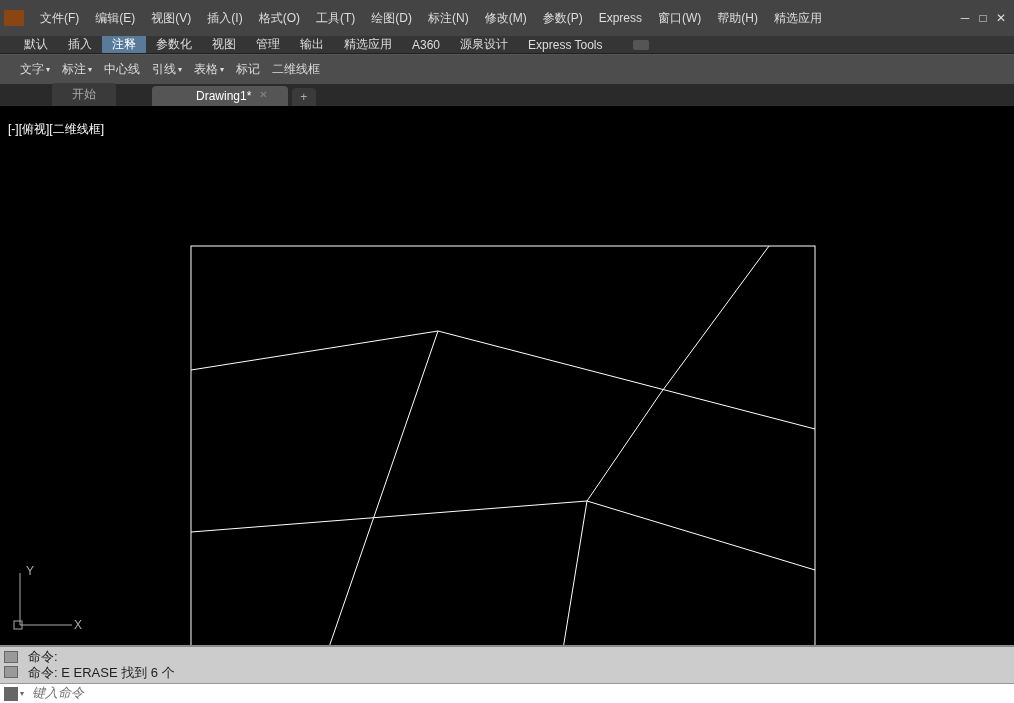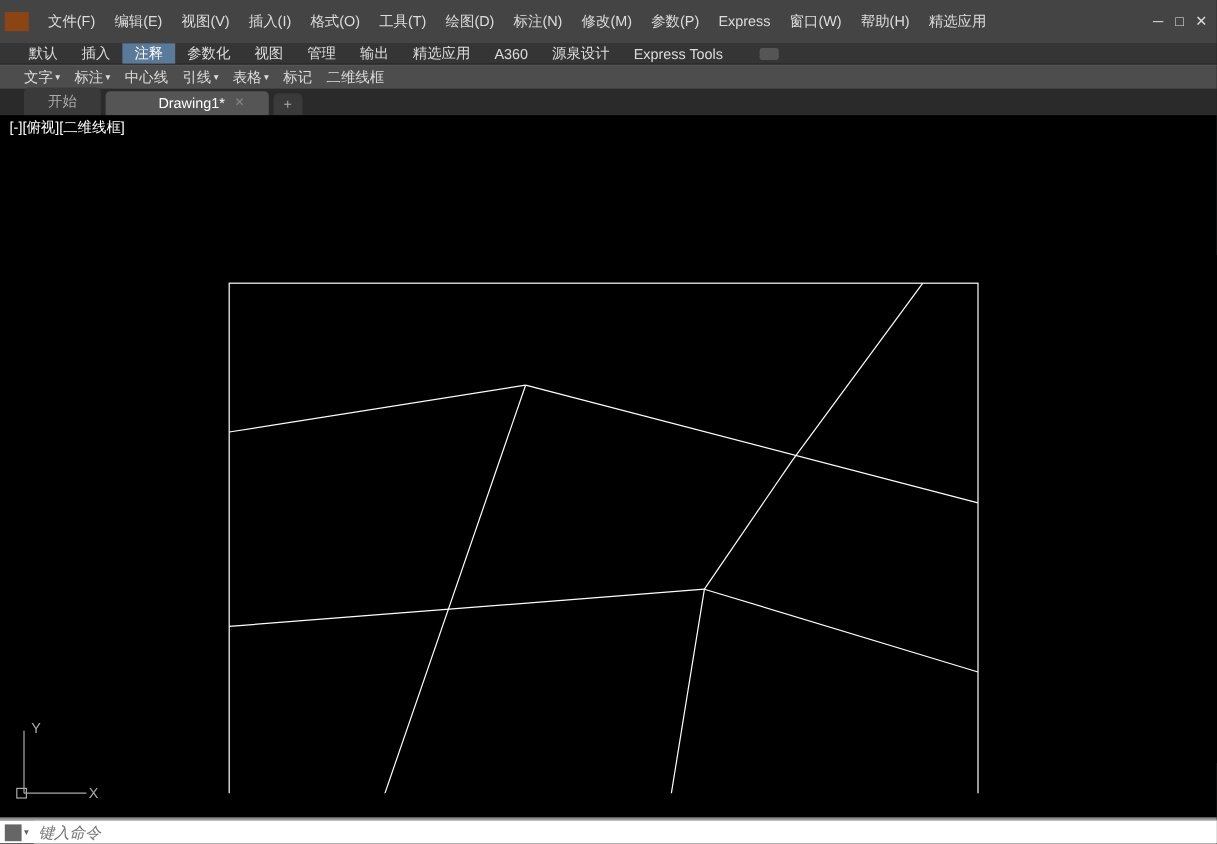--- a/index.html
+++ b/index.html
@@ -12,48 +12,48 @@
     .window-controls { position: absolute; right: 6px; display: flex; gap: 4px; }
     .window-controls span { width: 14px; height: 14px; display: inline-flex; align-items: center; justify-content: center; cursor: pointer; font-size: 12px; }
     
     
     .ribbon-tabs { height: 18px; background: #353535; display: flex; align-items: center; padding-left: 14px; font-size: 12px; color: #ddd; border-bottom: 1px solid #222; }
     .ribbon-tab { padding: 0 10px; cursor: pointer; height: 100%; display: flex; align-items: center; }
     .ribbon-tab.active { background: #5a7a9a; color: #ffffff; }
     .panel-icon { margin-left: 20px; width: 16px; height: 10px; background: #555; border-radius: 2px; }
     
     
-    .ribbon-panel { height: 20px; background: #4d4d4d; display: flex; align-items: center; padding-left: 14px; font-size: 12px; color: #ddd; border-top: 1px solid #555; }
+    .ribbon-panel { height: 30px; background: #4d4d4d; display: flex; align-items: center; padding-left: 14px; font-size: 12px; color: #ddd; border-top: 1px solid #555; }
     .panel-item { padding: 0 6px; display: flex; align-items: center; gap: 2px; cursor: pointer; }
     .panel-item .arrow { font-size: 8px; }
     
     
     .doc-tabs { height: 22px; background: #2a2a2a; display: flex; align-items: flex-end; padding-left: 20px; gap: 4px; }
-    .doc-tab { padding: 3px 20px; background: #3a3a3a; color: #aaa; font-size: 12px; border-radius: 4px 4px 0 0; cursor: pointer; display: flex; align-items: flex-start; gap: 8px; }
+    .doc-tab { padding: 3px 20px; background: #3a3a3a; color: #aaa; font-size: 12px; border-radius: 4px 4px 0 0; cursor: pointer; display: flex; align-items: flex-start; gap: 8px; margin-left: 32px; }
     .doc-tab.active { background: #555; color: #fff; padding-left: 44px; }
     .close-x { font-size: 10px; color: #888; }
     .plus-tab { width: 24px; height: 18px; background: #3a3a3a; color: #aaa; font-size: 12px; display: flex; align-items: center; justify-content: center; border-radius: 4px 4px 0 0; cursor: pointer; }
     
     
     .drawing-area { flex: 1; background: #000; position: relative; overflow: hidden; }
-    .viewport-label { position: absolute; top: 2px; left: 8px; color: #fff; font-size: 12px; }
+    .viewport-label { position: absolute; top: 15px; left: 8px; color: #fff; font-size: 12px; }
     .canvas-svg { position: absolute; top: 0; left: 0; }
     .ucs-icon { position: absolute; bottom: 10px; left: 12px; }
     .ucs-icon line { stroke: #aaa; stroke-width: 1; }
     .ucs-icon text { fill: #aaa; font-size: 12px; }
     
     
     .command-area { background: #ccc; border-top: 2px solid #888; }
     .cmd-history { font-size: 13px; font-family: SimSun, monospace; color: #222; padding: 2px 6px 2px 28px; line-height: 16px; position: relative; }
     .cmd-handle { position: absolute; left: 4px; top: 2px; width: 14px; height: 30px; display: flex; flex-direction: column; justify-content: space-around; }
     .cmd-handle span { width: 14px; height: 12px; background: #999; border: 1px solid #666; }
     .cmd-input-row { display: flex; align-items: center; background: #fff; border-top: 1px solid #999; height: 20px; }
     .cmd-prompt { width: 28px; display: flex; align-items: center; justify-content: center; gap: 2px; }
     .cmd-prompt-icon { width: 14px; height: 14px; background: #666; }
-    .cmd-input { flex: 1; border: none; outline: none; font-style: italic; color: #888; font-size: 13px; padding: 2px 4px; font-family: Liberation Serif, serif; }
+    .cmd-input { flex: 1; border: none; outline: none; font-style: italic; color: #888; font-size: 13px; padding: 2px 4px; font-family: Liberation Mono, monospace; }
   </style>
 </head>
 <body>
 
 <div class="menubar">
   <span class="app-icon"></span>
   <span class="menubar-item">文件(F)</span>
   <span class="menubar-item">编辑(E)</span>
   <span class="menubar-item">视图(V)</span>
   <span class="menubar-item">插入(I)</span>
@@ -144,20 +144,28 @@
   <svg class="ucs-icon" width="70" height="70">
     <line x1="8" y1="60" x2="8" y2="8"></line>
     <line x1="8" y1="60" x2="60" y2="60"></line>
     <rect x="2" y="56" width="8" height="8" fill="none" stroke="#aaa"></rect>
     <text x="14" y="10">Y</text>
     <text x="62" y="64">X</text>
   </svg>
 </div>
 
 <div class="command-area">
+  <div class="cmd-history">
+    <div class="cmd-handle">
+        <span></span>
+        <span></span>
+      </div>
+    <div>命令:</div>
+    <div>命令: E  ERASE 找到 6 个</div>
+  </div>
   <div class="cmd-input-row">
     <div class="cmd-prompt">
       <span class="cmd-prompt-icon"></span>
         <span style="font-size:8px;color:#666;">▾</span>
     </div>
     <input class="cmd-input" placeholder="键入命令" style="">
   </div>
 </div>
 
 </body></html>

